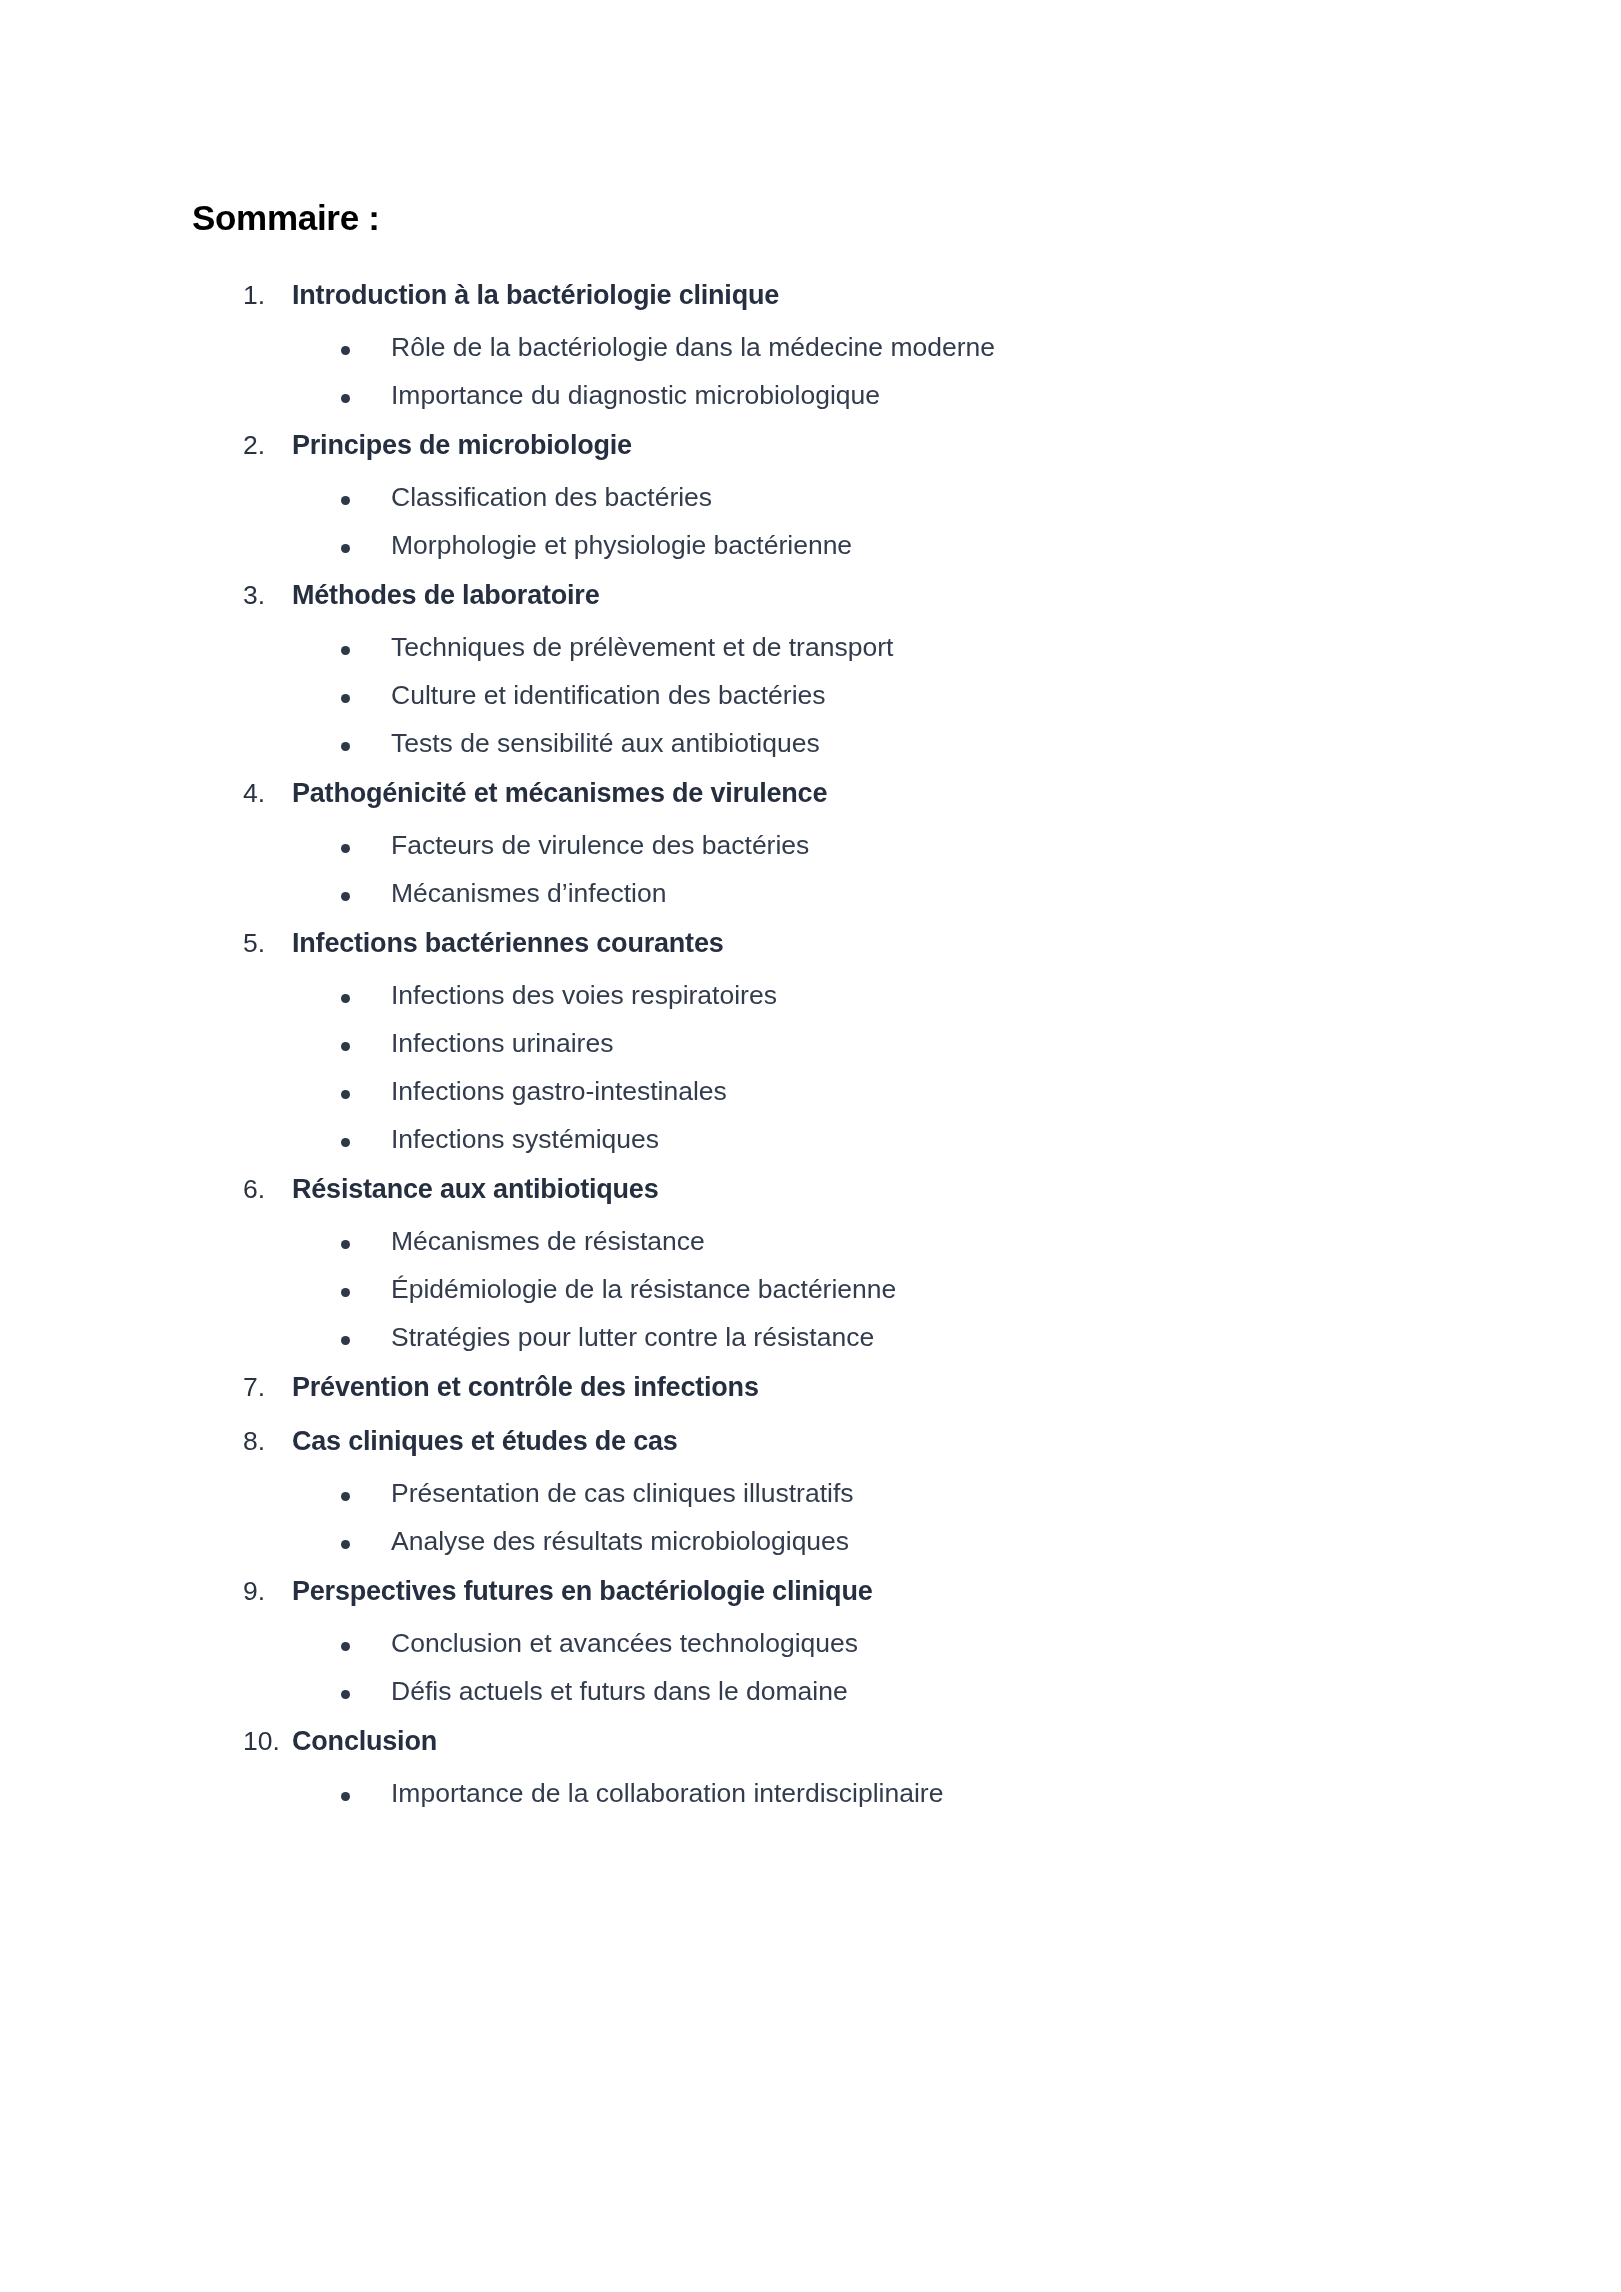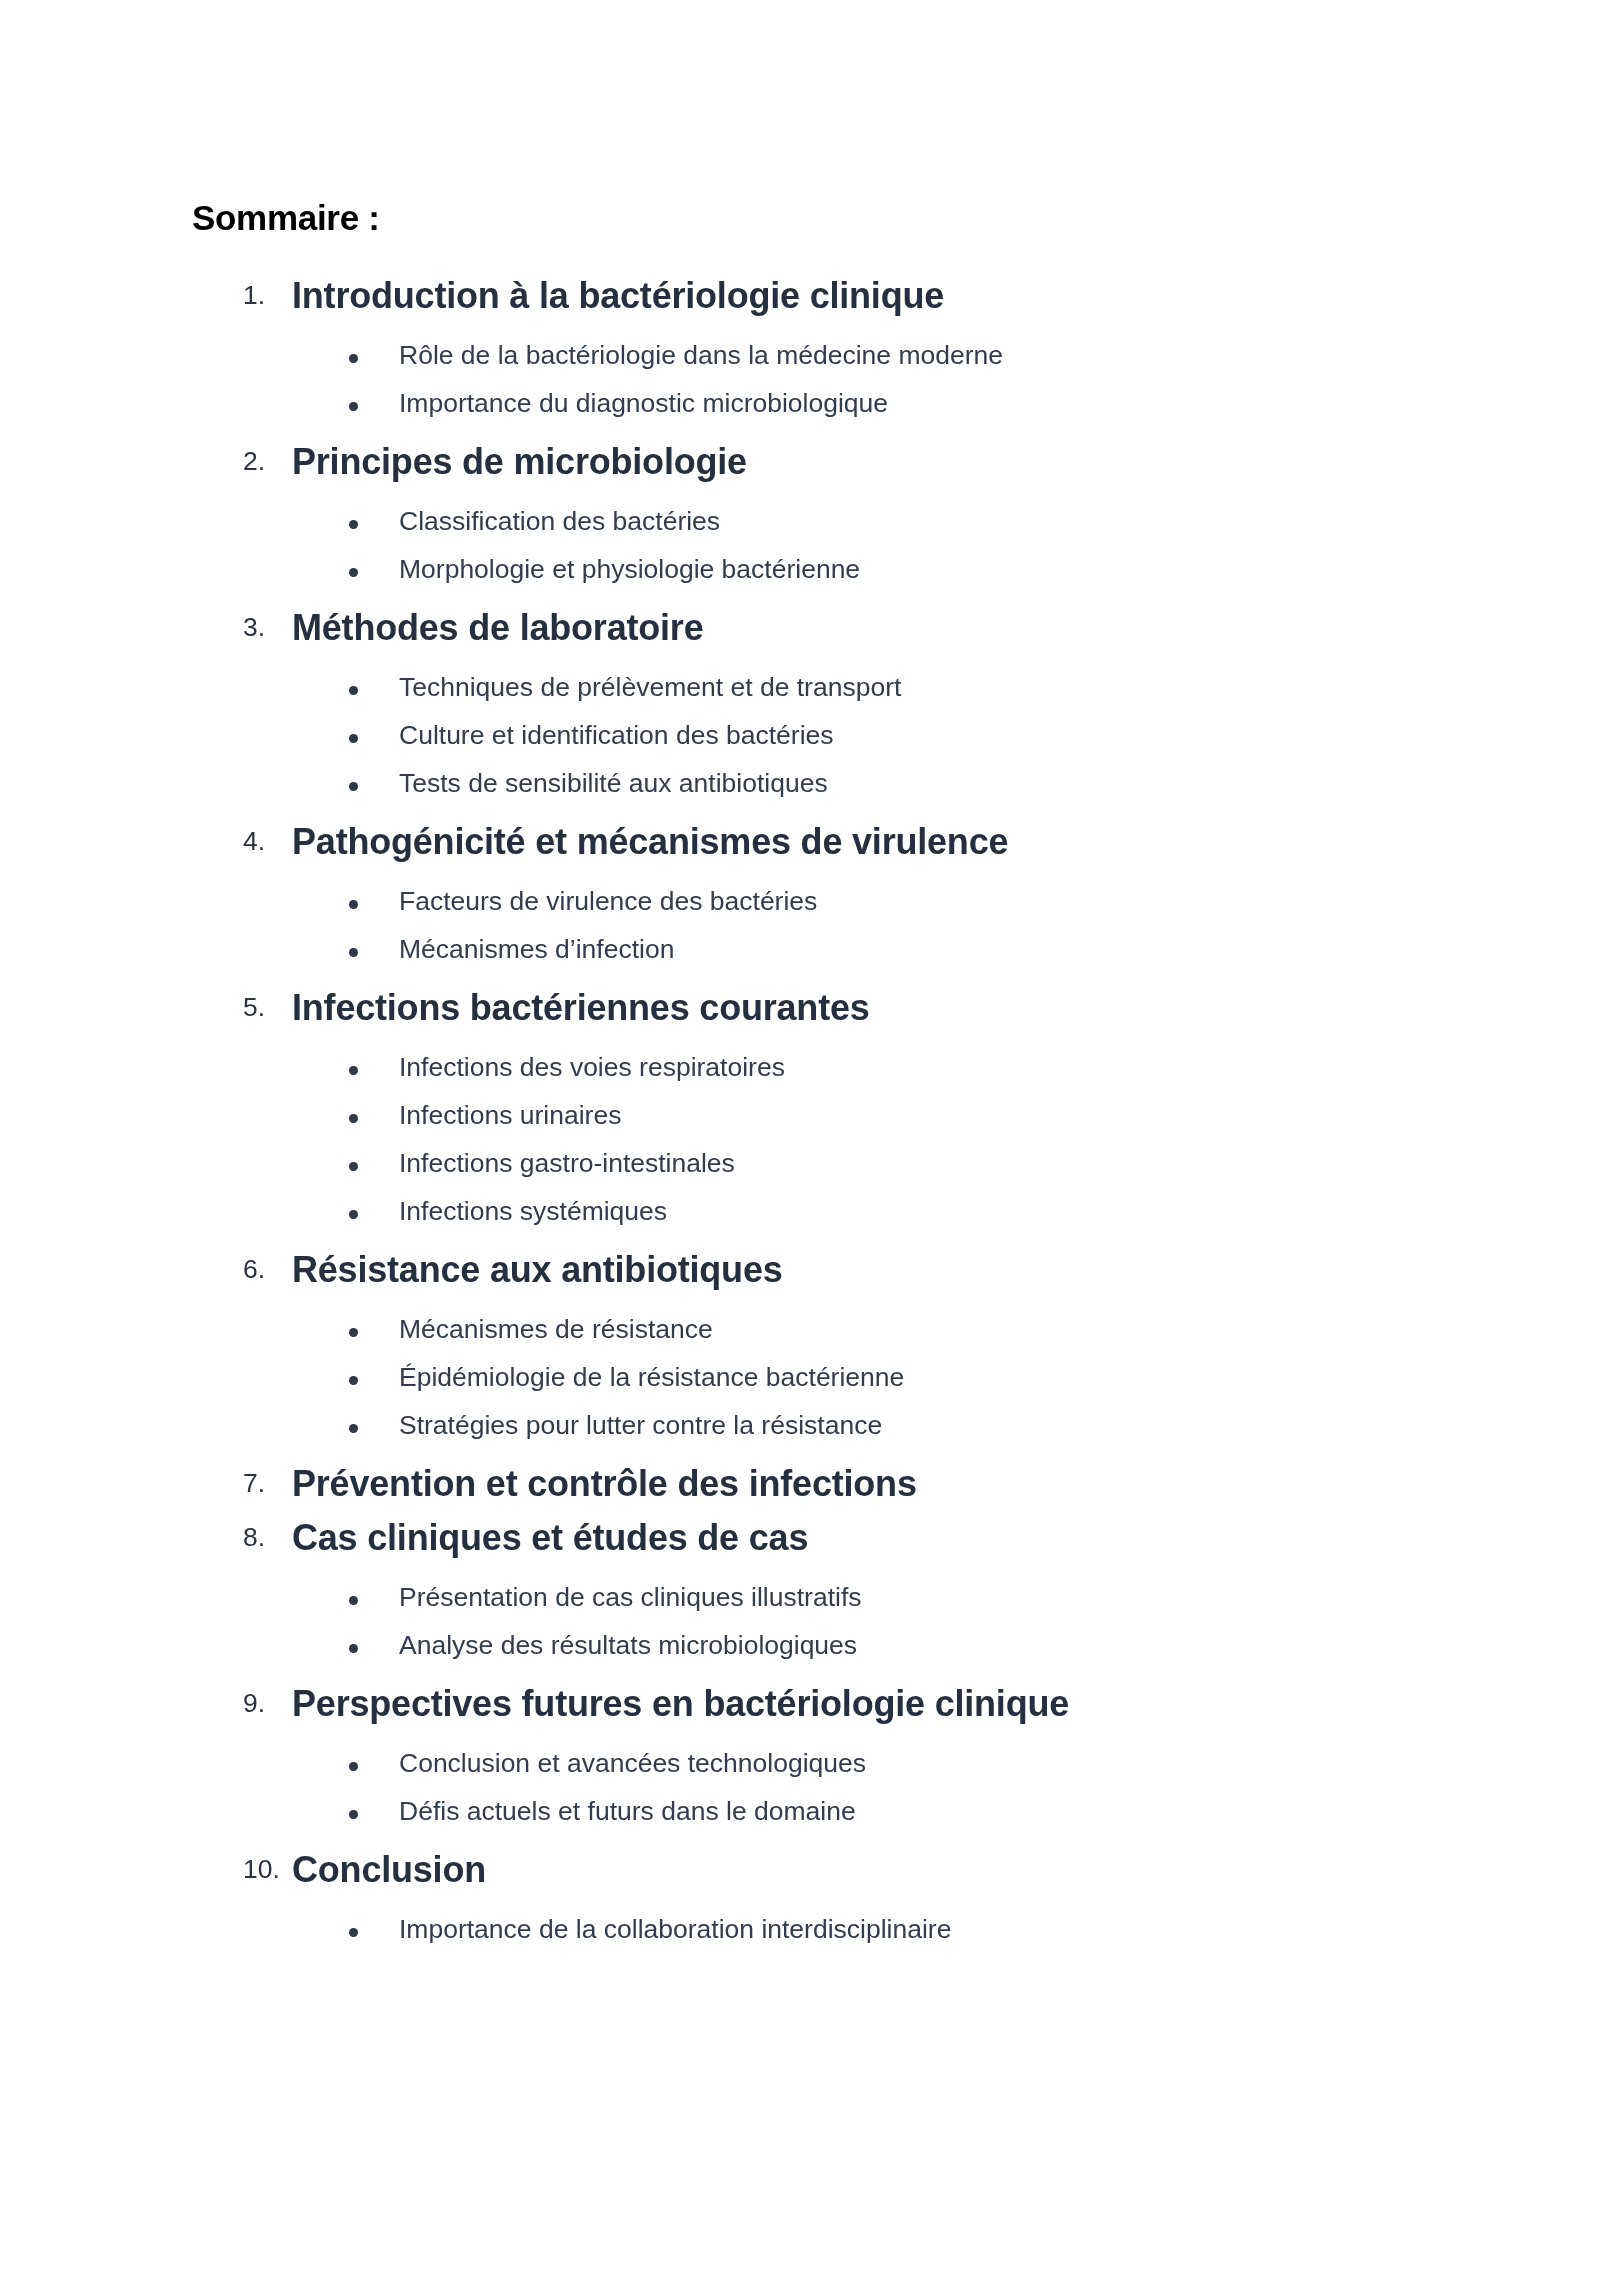--- a/index.html
+++ b/index.html
@@ -5,23 +5,23 @@
   html, body { margin: 0; padding: 0; background: #ffffff; }
   body { width: 1621px; height: 2293px; position: relative; overflow: hidden;
          font-family: "Liberation Sans", sans-serif; }
   .page { position: absolute; left: 0; top: 0; width: 1621px; height: 1755px; background: #fff; }
   .title { position: absolute; left: 192px; top: 196px; margin: 0;
            font-size: 35px; font-weight: bold; color: #000; line-height: 43px; letter-spacing: -0.3px; }
   .toc { position: absolute; left: 0; top: 280px; width: 1621px; margin: 0; padding: 0; list-style: none; }
   .section { margin: 0; padding: 0; }
   .main-row { position: relative; height: 54px; }
   .num { position: absolute; left: 243px; top: 0; font-size: 26.5px; line-height: 31px; color: #2b3343; }
-  .heading { position: absolute; left: 292px; top: 0; font-size: 36px; line-height: 31px;
+  .heading { position: absolute; left: 292px; top: 0; font-size: 27px; line-height: 31px;
              font-weight: bold; color: #262f40; letter-spacing: -0.2px; }
-  .subs { margin: 8px; padding: 0; list-style: none; }
+  .subs { margin: 0; padding: 0; list-style: none; }
   .sub { position: relative; height: 48px; }
   .bullet { position: absolute; left: 341px; top: 11.8px; width: 8.8px; height: 8.8px; border-radius: 50%; background: #2f3848; }
   .sub-text { position: absolute; left: 391px; top: -2px; font-size: 26.5px; line-height: 31px; color: #333c4d; white-space: nowrap; }
 </style>
 </head>
 <body>
 
 <div class="page">
   <h1 class="title">Sommaire :</h1>
 

